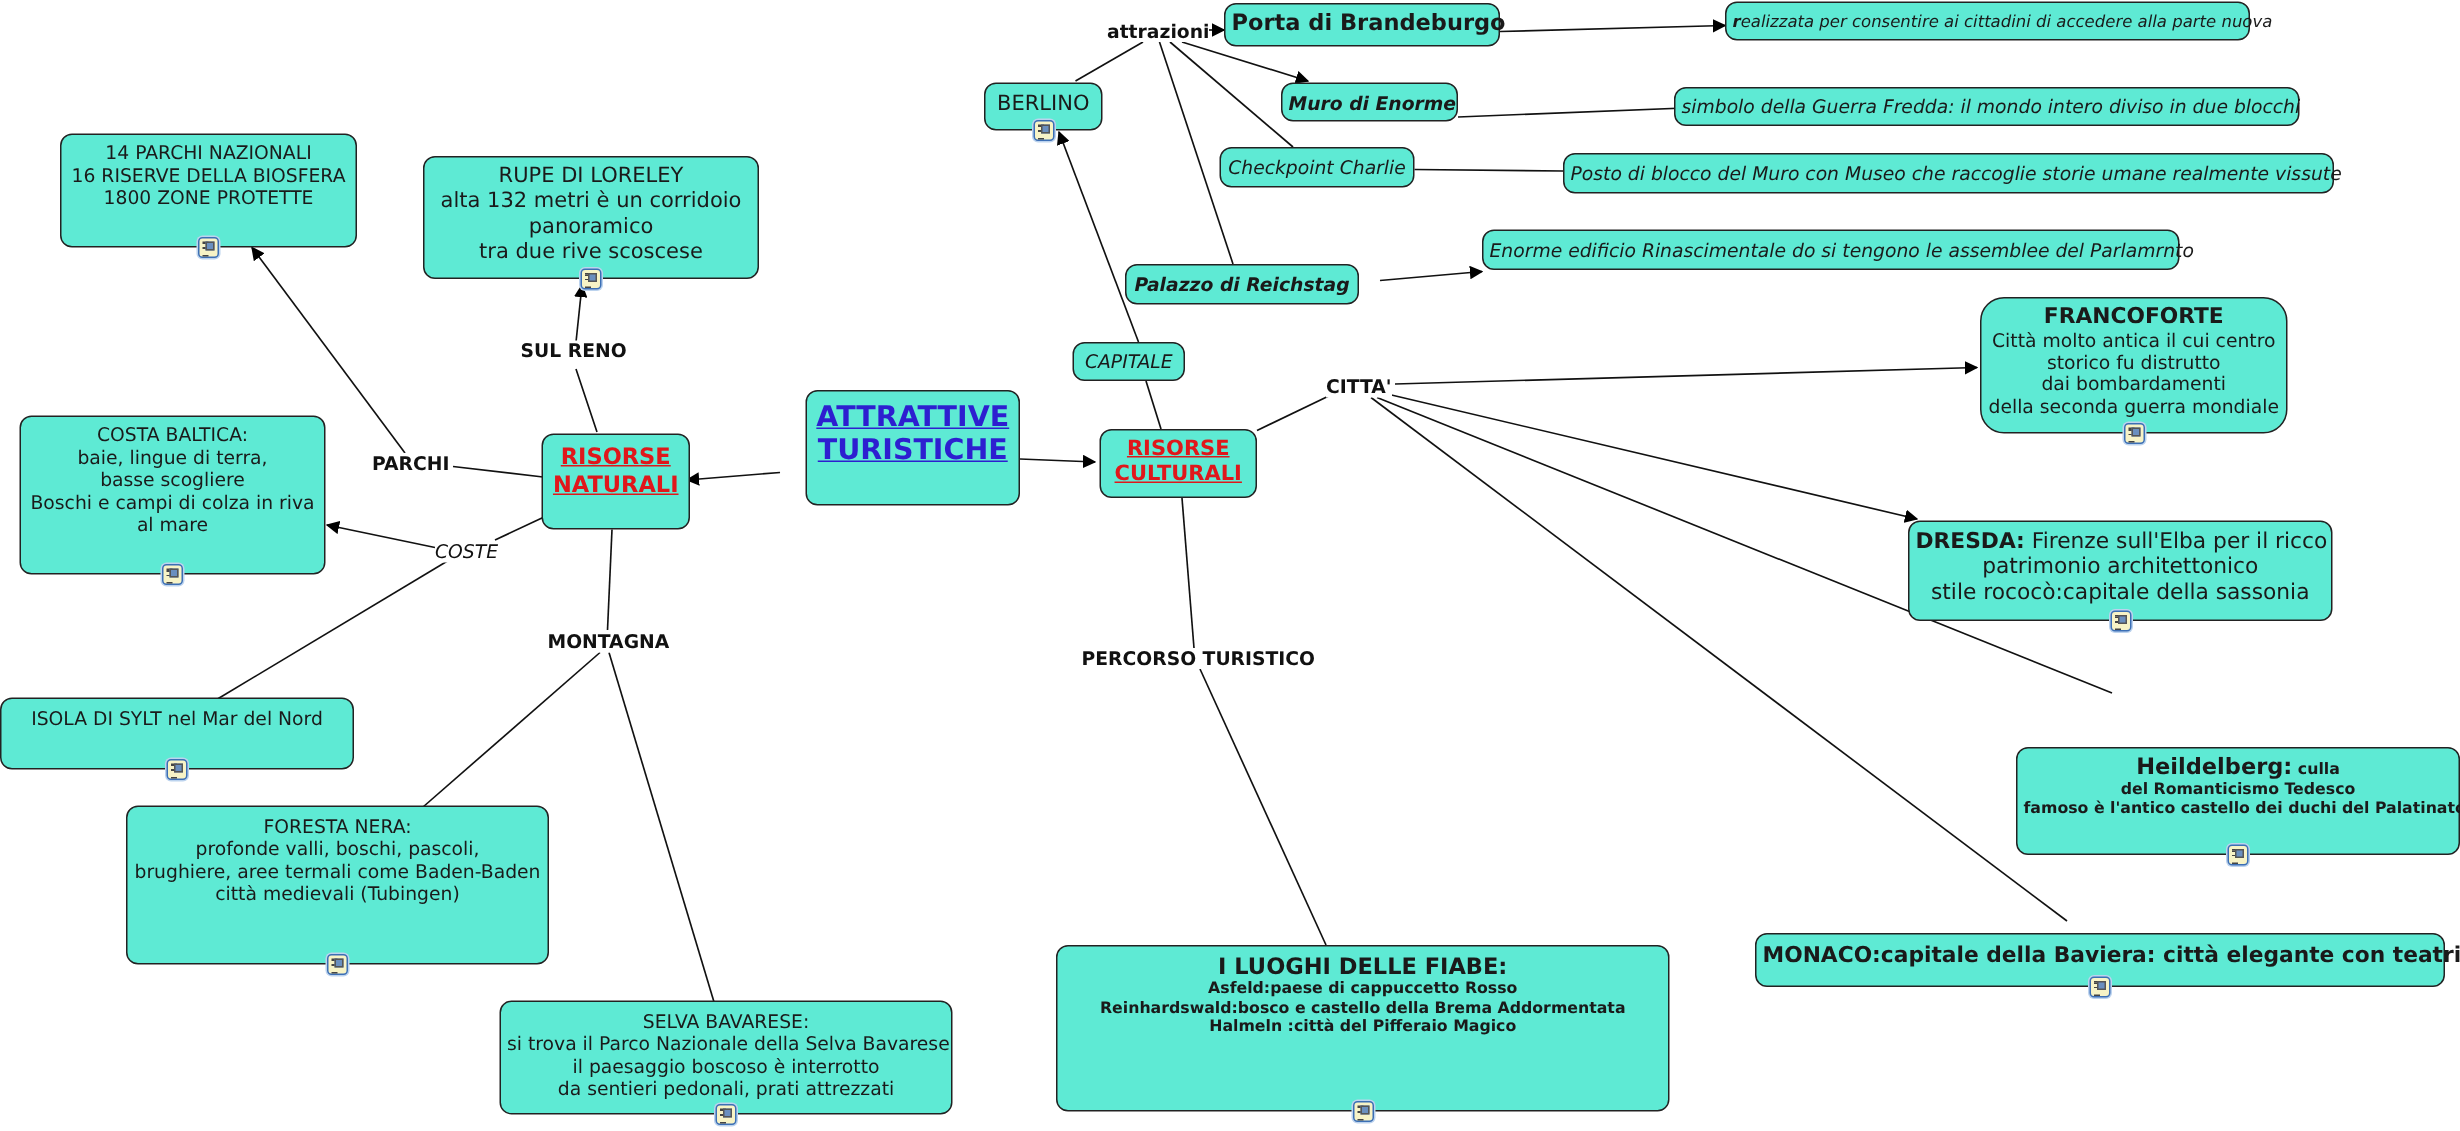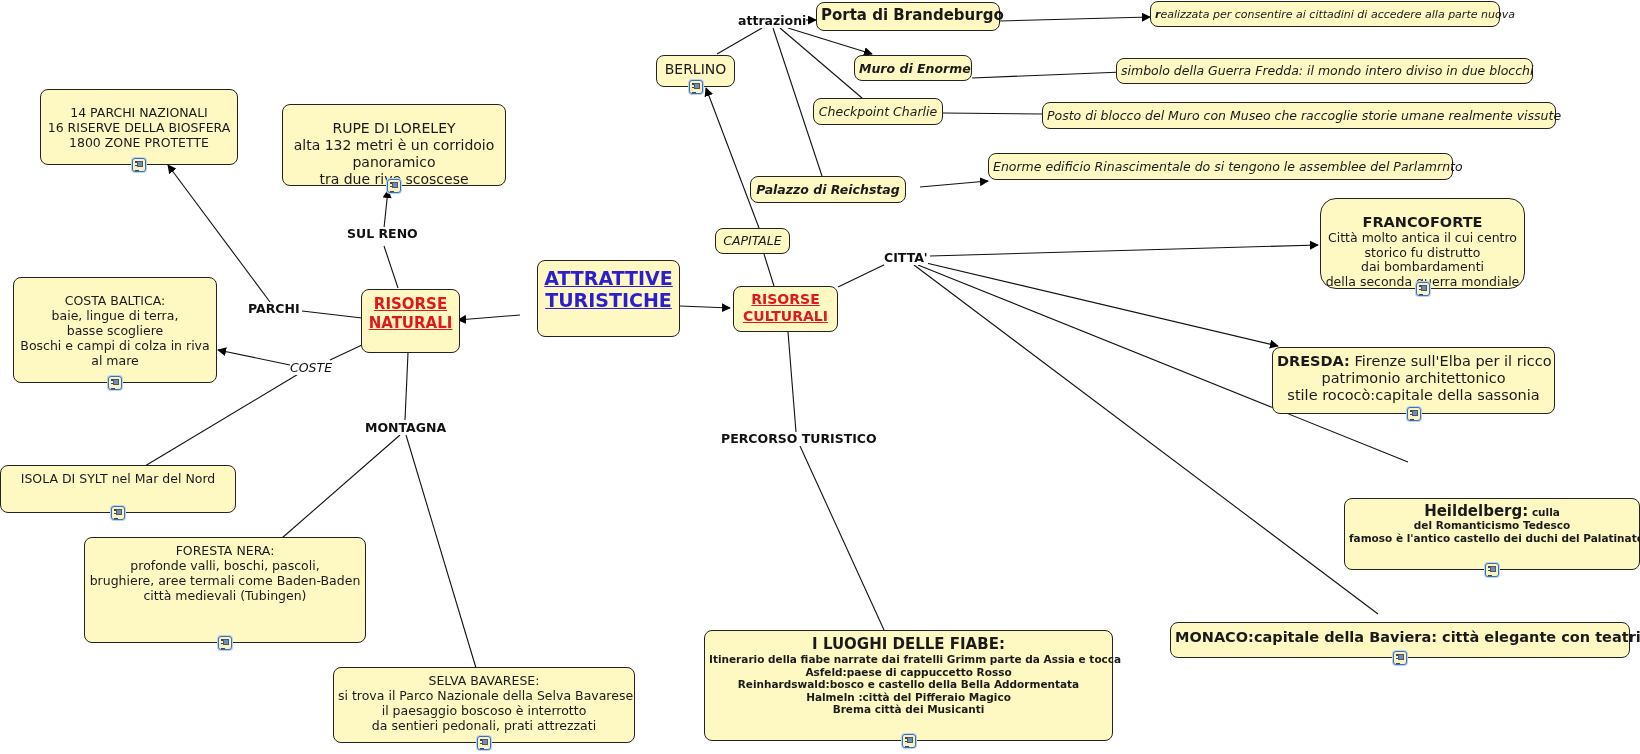--- a/index.html
+++ b/index.html
@@ -1,18 +1,18 @@
 <!DOCTYPE html>
 <html><head>
 <meta charset="utf-8">
 <style>
   html, body { margin:0; padding:0; background:#ffffff; }
   body { width:1640px; height:754px; position:relative; overflow:hidden; font-family:"DejaVu Sans", sans-serif; color:#111; }
   svg#links { position:absolute; left:0; top:0; width:1640px; height:754px; }
-  .node { position:absolute; box-sizing:border-box; background:#fef9c3; border:1px solid #222; border-radius:8px; text-align:center; font-size:12.5px; line-height:15px; color:#1a1a1a; padding:15px 4px; }
+  .node { position:absolute; box-sizing:border-box; background:#5eead4; border:1px solid #222; border-radius:8px; text-align:center; font-size:12.5px; line-height:15px; color:#1a1a1a; padding:4px 4px; }
   .node .line { display:block; white-space:nowrap; }
   .label { position:absolute; font-weight:bold; font-size:12.5px; white-space:nowrap; background:#fff; line-height:14px; }
   .label.plain { font-weight:normal; }
   .res-icon { position:absolute; width:14px; height:14px; left:50%; bottom:-8px; margin-left:-7px; box-sizing:border-box; border:1px solid #3c6fb5; border-radius:3px; background:#f7f3c6; box-shadow:0 0 0 1px #bcd3ee; }
   .res-icon::before { content:""; position:absolute; left:2px; top:2px; width:4px; height:8px; border-top:1px solid #444; border-bottom:1px solid #444; background:linear-gradient(#444 0 1px, transparent 1px 3px, #444 3px 4px, transparent 4px); }
   .res-icon::after { content:""; position:absolute; right:2px; top:2px; width:4px; height:4px; background:#6a8fbf; border:1px solid #555; }
   .red-link { color:#e0171b; font-weight:bold; text-decoration:underline; font-size:15px; line-height:19px; }
   .blue-link { color:#2d1fd0; font-weight:bold; text-decoration:underline; font-size:19px; line-height:22px; }
   .ital { font-style:italic; }
   .boldital { font-style:italic; font-weight:bold; }
@@ -198,19 +198,17 @@
   <span class="res-icon"></span>
 </div>
 
 <div class="node" style="left:1170px;top:622px;width:460px;height:36px;font-size:14.5px;font-weight:bold;padding-top:7px;">
   <span class="line">MONACO:capitale della Baviera: città elegante con teatri</span>
   <span class="res-icon"></span>
 </div>
 
 <div class="node" style="left:704px;top:630px;width:409px;height:111px;font-size:10.5px;line-height:12.5px;font-weight:bold;padding-top:4px;">
   <span class="line" style="font-size:15px;line-height:18px;">I LUOGHI DELLE FIABE:</span>
-  <span class="line">Itinerario della fiabe narrate dai fratelli Grimm parte da Assia e tocca</span>
   <span class="line">Asfeld:paese di cappuccetto Rosso</span>
-  <span class="line">Reinhardswald:bosco e castello della Bella Addormentata</span>
+  <span class="line">Reinhardswald:bosco e castello della Brema Addormentata</span>
   <span class="line">Halmeln :città del Pifferaio Magico</span>
-  <span class="line">Brema città dei Musicanti</span>
   <span class="res-icon"></span>
 </div>
 
 </body></html>

